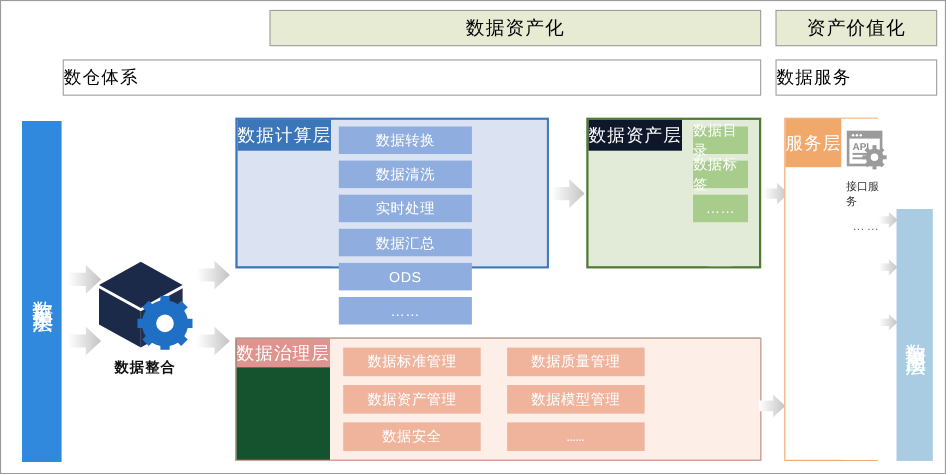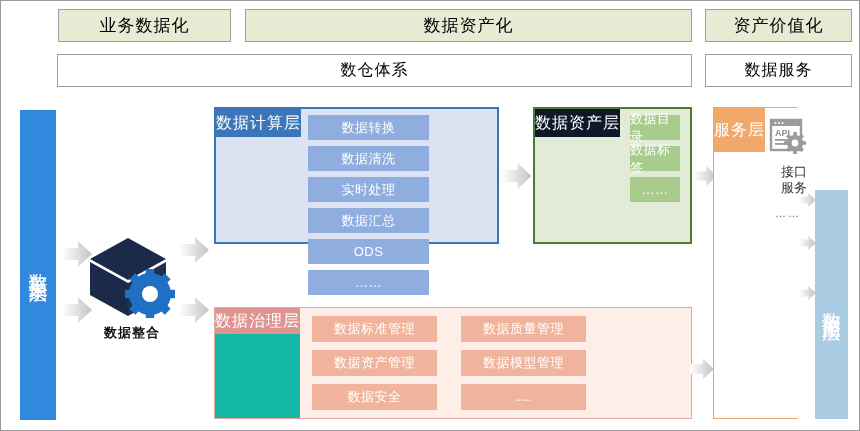--- a/index.html
+++ b/index.html
@@ -30,21 +30,21 @@
     box-sizing:border-box;
     display:flex;align-items:center;justify-content:center;
     font-size:17px;color:#000;
     letter-spacing:1px;
   }
   .whitebox{
     position:absolute;
     background:#ffffff;
     border:1px solid #9e9e9e;
     box-sizing:border-box;
-    display:flex;align-items:center;justify-content:center;
+    display:flex;align-items:center;justify-content:flex-start;
     font-size:16px;color:#000;
     letter-spacing:1px;
   }
 
   
   .vbar{
     position:absolute;
     box-sizing:border-box;
     display:flex;align-items:center;justify-content:center;
     color:#ffffff;
@@ -91,50 +91,47 @@
 
   
   #asset{left:533px;top:107px;width:159px;height:137px;
          border:2px solid #4e7b33;background:#e2ebd8;}
   #asset .hdr{height:28px;background:#0f172a;font-size:16px;}
   #asset .body{padding:6px 10px;gap:6px;background:#e2ebd8;flex-direction:column;border-radius:25px;}
   #asset .cell{width:100%;height:25px;background:#a8cc8c;}
 
   
   #governance{left:214px;top:307px;width:478px;height:112px;
-              border:1px solid #e2a9a2;background:#14b8a6;font-family:Liberation Mono, monospace;}
+              border:1px solid #e2a9a2;background:#14532d;font-family:Liberation Mono, monospace;}
   #governance .hdr{height:26px;background:#e0948f;font-size:16px;}
   #governance .body{padding:8px 12px;gap:8px 24px;background:#fdeee7;}
   #governance .cell{width:125px;height:26px;background:#f0b49d;}
 
   
   #service{left:713px;top:107px;width:85px;height:312px;
            border:1px solid #eda56e;background:#ffffff;}
   #service .hdr{height:44px;background:#f0a86b;font-size:16px;}
   #service .body{flex-direction:column;align-items:center;padding:10px 4px 6px;background:#ffffff;gap:2px;}
   .svc-item{display:flex;flex-direction:column;align-items:center;gap:4px;}
-  .svc-cap{font-size:13px;color:#333;text-align:right;line-height:1.25;letter-spacing:0;}
+  .svc-cap{font-size:10px;color:#333;text-align:left;line-height:1.25;letter-spacing:0;}
   .svc-dots{font-size:11px;color:#666;letter-spacing:2px;margin-top:8px;}
 
   
   .arrow{position:absolute;}
   .arrow svg{display:block;}
 
   
   .cube-wrap{position:absolute;display:flex;flex-direction:column;align-items:center;}
   .cube-cap{font-size:13px;font-weight:bold;color:#111;margin-top:2px;letter-spacing:1px;}
 </style>
 </head>
 <body>
 
 <div id="canvas">
 
-  <div class="topbox" style="left:58px;top:9px;width:173px;height:33px;">
-    <span>业务数据化</span>
-  </div>
   <div class="topbox" style="left:245px;top:9px;width:447px;height:33px;">
     <span>数据资产化</span>
   </div>
   <div class="topbox" style="left:705px;top:9px;width:147px;height:33px;">
     <span>资产价值化</span>
   </div>
 
   <div class="whitebox" style="left:57px;top:54px;width:635px;height:33px;">
     <span>数仓体系</span>
   </div>

